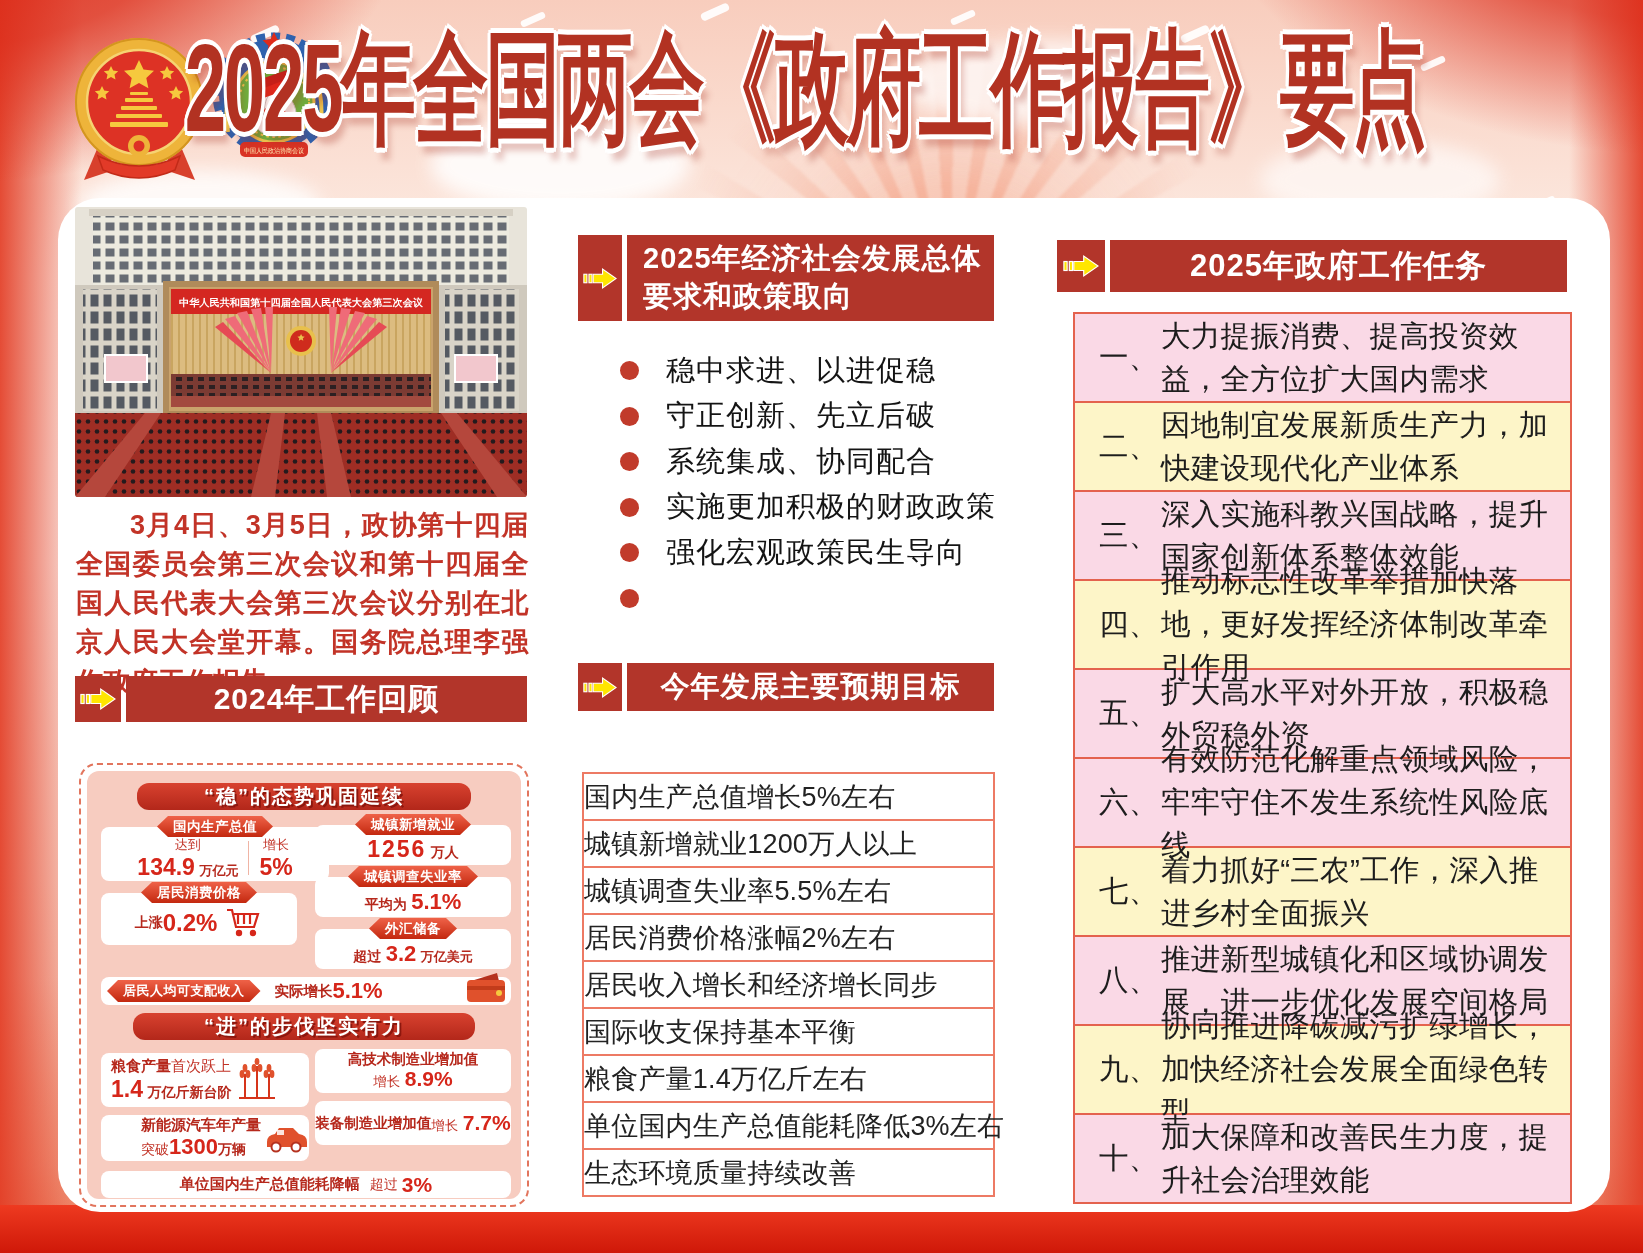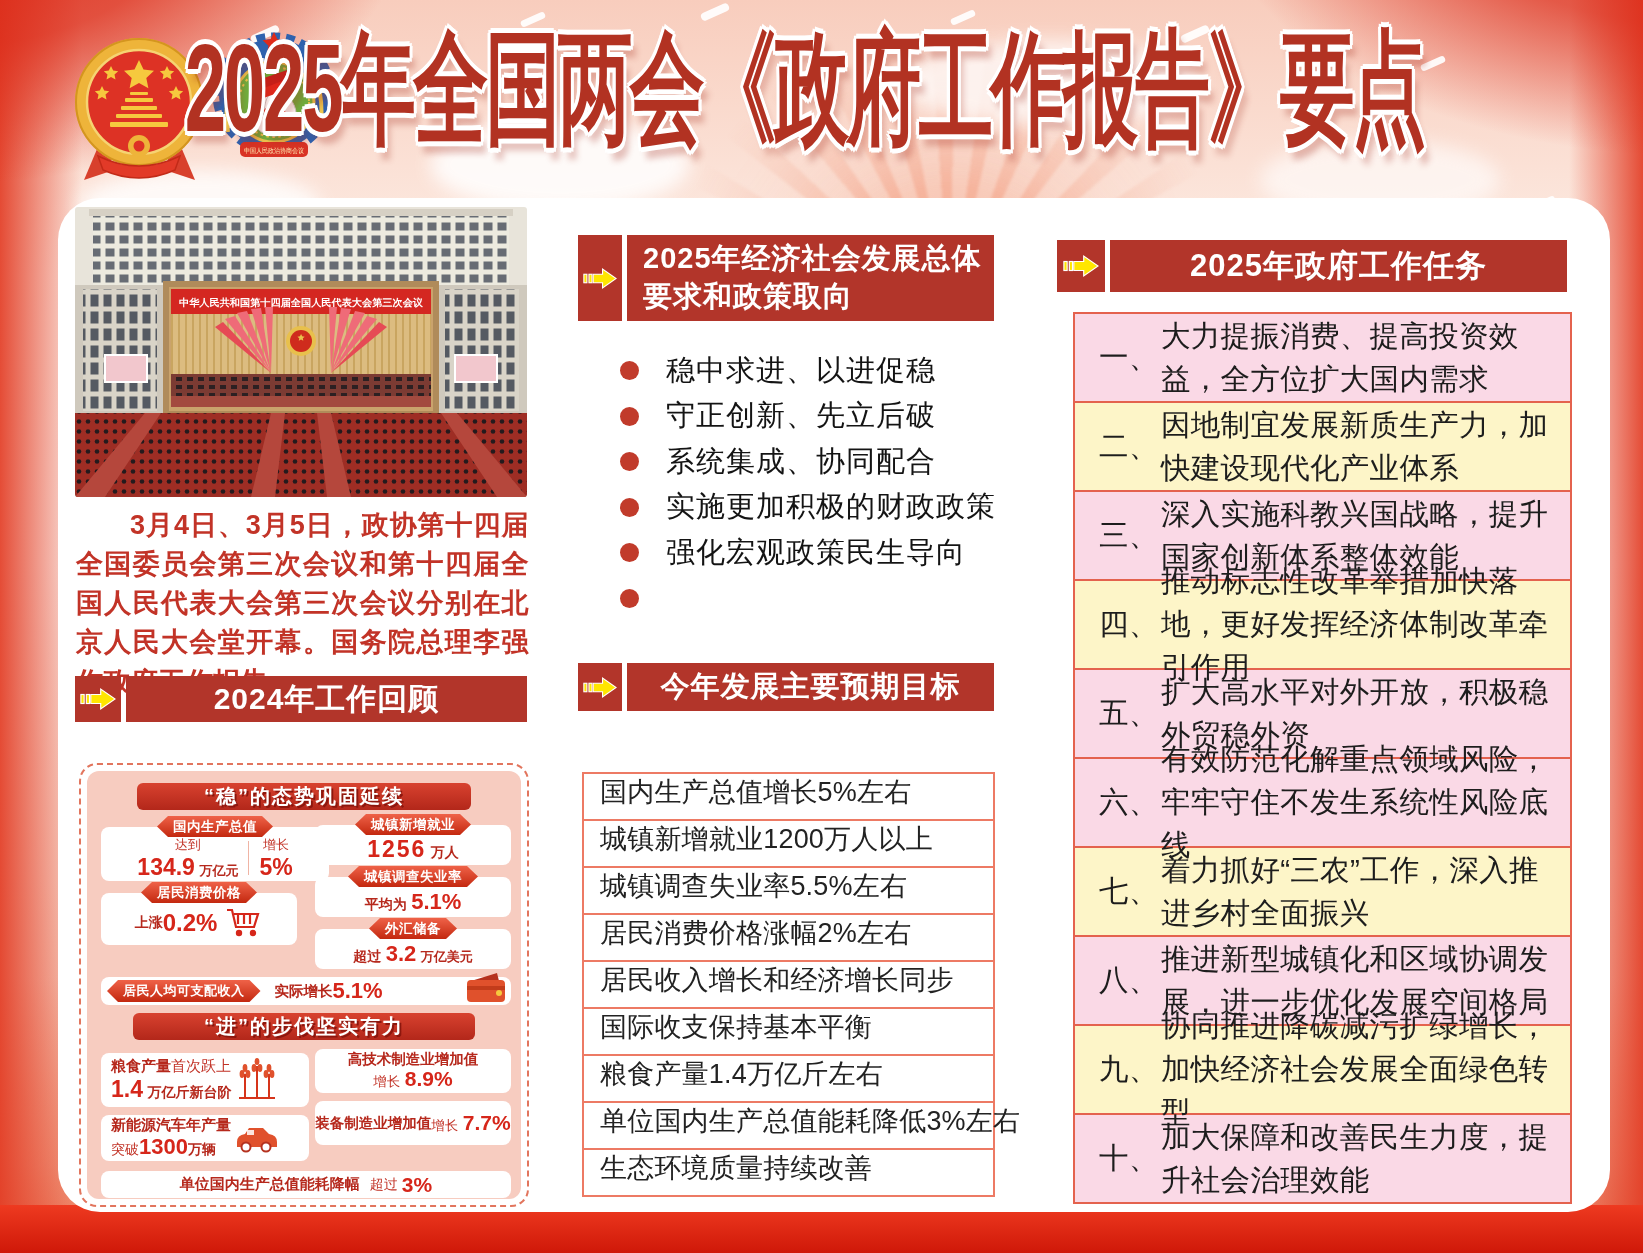--- a/index.html
+++ b/index.html
@@ -53,43 +53,43 @@
 
   
   .intro{position:absolute;left:76px;top:506px;width:453px;z-index:3;color:#c23327;font-weight:700;
     font-size:27px;line-height:1.45;text-align:justify;letter-spacing:.5px}
   .intro p{text-indent:2em}
 
   
   .panel{position:absolute;left:79px;top:763px;width:450px;height:444px;z-index:3;background:#fff;
     border:2px dashed #e2755d;border-radius:18px;padding:6px}
   .panel-in{position:relative;width:100%;height:100%;background:#f7ccc0;border-radius:12px}
-  .rib{position:absolute;background:linear-gradient(180deg,#d8422f,#b3271a);border-radius:6px;color:#fff;
+  .rib{position:absolute;background:linear-gradient(180deg,#d8422f,#b3271a);border-radius:12px;color:#fff;
     font-weight:900;display:flex;align-items:center;justify-content:center;font-size:20px;letter-spacing:2px;
     text-shadow:2px 2px 0 #8c170e}
   .scard{position:absolute;background:#fff;border-radius:8px;display:flex;align-items:center;justify-content:center}
   .badge{position:absolute;left:50%;transform:translateX(-50%);top:-11px;height:21px;padding:0 16px;
     background:linear-gradient(180deg,#ef6248,#c3280f);color:#fff;font-size:13.5px;font-weight:700;
     display:flex;align-items:center;white-space:nowrap;letter-spacing:.5px;
     clip-path:polygon(11px 0,calc(100% - 11px) 0,100% 50%,calc(100% - 11px) 100%,11px 100%,0 50%)}
   .dk{color:#b6281c;font-weight:700}
   .rd{color:#c23327}
   .num{color:#d6261a;font-weight:800}
   .vdiv{width:1px;height:34px;background:#f0b4a4;margin:0 10px}
 
   
   .bullets{position:absolute;left:578px;top:348px;width:416px;z-index:3}
   .bullet{display:flex;align-items:center;height:45.5px;padding-left:42px}
   .bdot{width:19px;height:19px;border-radius:50%;background:#c13b2b;margin-right:27px;flex:0 0 auto}
   .bullet span{font-size:29px;color:#141414;font-weight:500;letter-spacing:1px;white-space:nowrap}
 
   
   .targets{position:absolute;left:582px;top:772px;width:413px;z-index:3}
-  .trow{height:49px;border:2px solid #ed7a64;margin-top:-2px;background:#fff;display:flex;
-    padding-left:16px;font-size:27px;color:#222;font-weight:500;white-space:nowrap;letter-spacing:.2px}
+  .trow{height:49px;border:2px solid #ed7a64;margin-top:-2px;background:#fff;display:flex;align-items:center;
+    font-size:27px;color:#222;font-weight:500;white-space:nowrap;letter-spacing:.2px}
   .trow:first-child{margin-top:0}
 
   
   .tasks{position:absolute;left:1073px;top:312px;width:499px;z-index:3}
   .task{height:91px;border:2px solid #e4624e;margin-top:-2px;display:flex;align-items:center;
     padding:0 14px 0 24px;font-size:29.5px;color:#1d1d1d;line-height:1.45;font-weight:500;letter-spacing:.3px}
   .task:first-child{margin-top:0}
   .task.pink{background:#fad9e6}
   .task.cream{background:#fdf5c8}
   .task .tnum{flex:0 0 62px}
@@ -353,21 +353,21 @@
       <div><span class="rd" style="font-size:13.5px">增长</span>
         <span class="num" style="font-size:21px">8.9%</span></div>
     </div>
 
     <div class="scard" style="left:228px;top:330px;width:196px;height:44px;flex-direction:row;line-height:1.15">
       <div class="dk" style="font-size:14.5px">装备制造业增加值</div>
       <div><span class="rd" style="font-size:13.5px">增长</span>
         <span class="num" style="font-size:21px">7.7%</span></div>
     </div>
 
-    <div class="scard" style="left:14px;top:344px;width:208px;height:46px;justify-content:flex-start;padding-left:10px">
+    <div class="scard" style="left:14px;top:344px;width:208px;height:46px;justify-content:flex-end;padding-left:10px">
       <div style="line-height:1.2">
         <div class="dk" style="font-size:15px">新能源汽车年产量</div>
         <div><span class="rd" style="font-size:14px">突破</span><span class="num" style="font-size:22px">1300</span><span class="dk" style="font-size:14px">万辆</span></div>
       </div>
       <svg width="46" height="32" viewBox="0 0 46 32" style="margin-left:2px">
         <path d="M4 20 q0 -7 8 -8 l4 -6 h14 l6 6 q8 1 8 8 v5 h-40 Z" fill="#e0512c"></path>
         <rect x="14" y="8" width="7" height="5" fill="#fff" opacity=".85"></rect>
         <circle cx="13" cy="25" r="4.5" fill="#fff" stroke="#b5321f" stroke-width="2"></circle>
         <circle cx="33" cy="25" r="4.5" fill="#fff" stroke="#b5321f" stroke-width="2"></circle>
       </svg>

